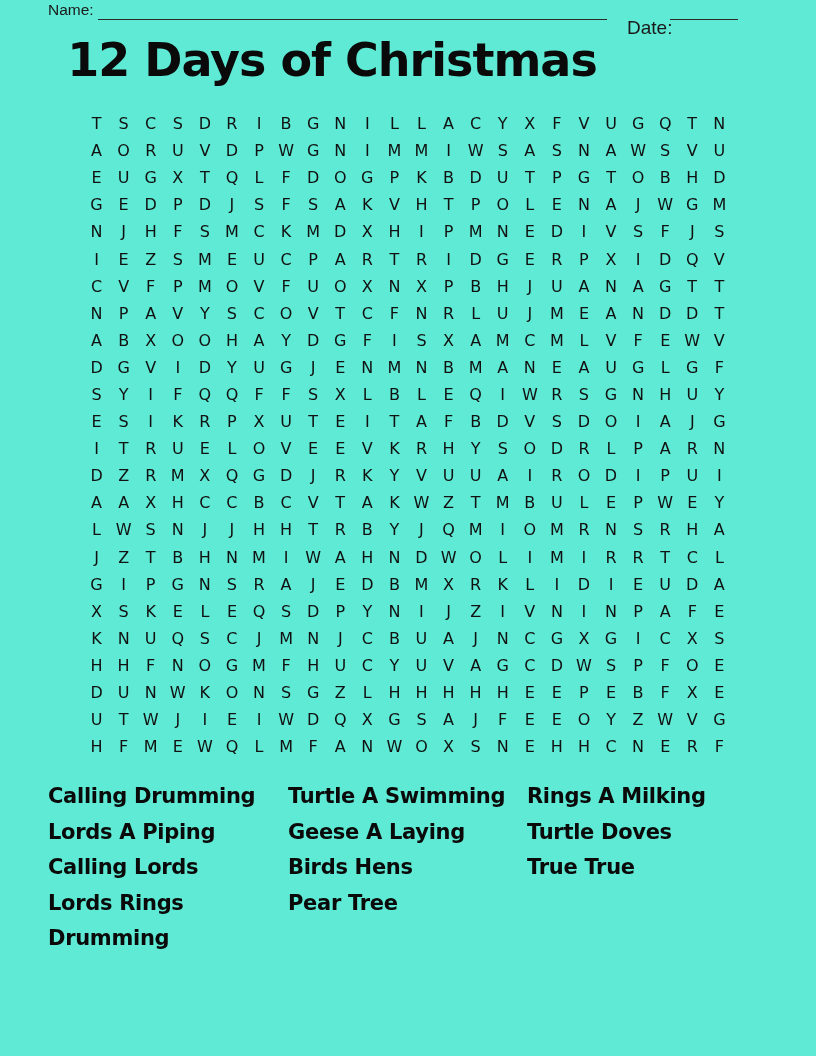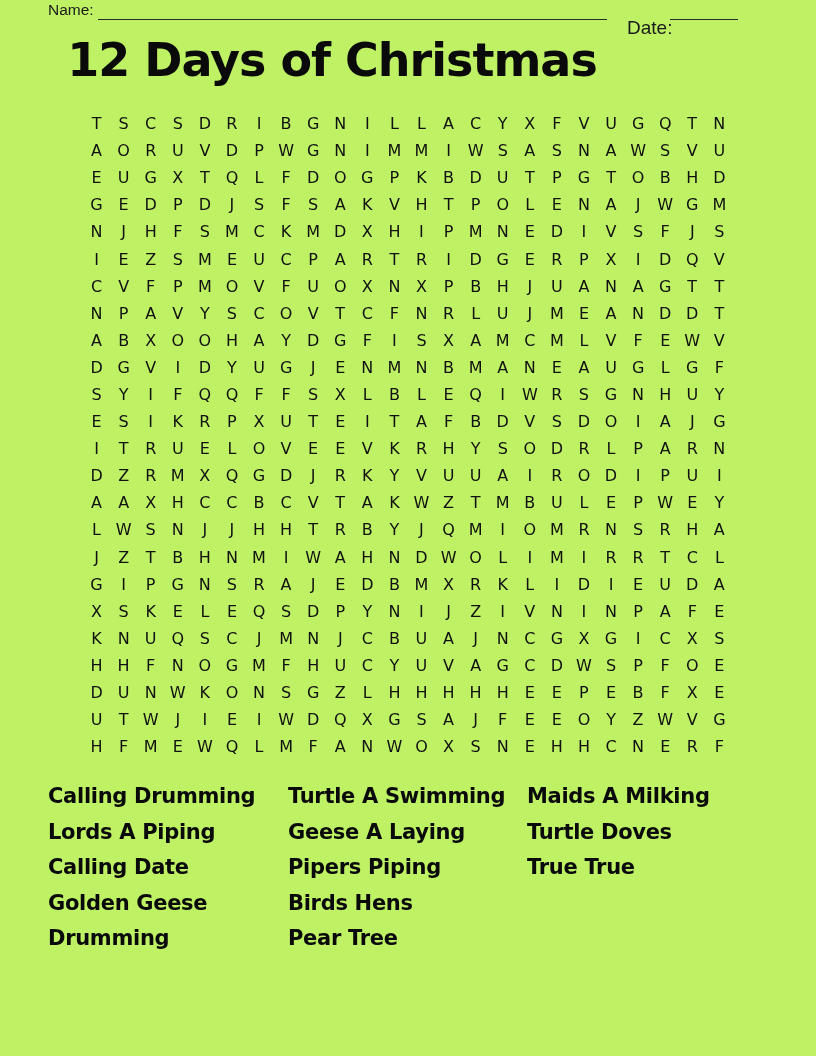--- a/index.html
+++ b/index.html
@@ -4,21 +4,21 @@
 <style>
   html, body {
     margin: 0;
     padding: 0;
     background: #ffffff;
   }
   .page {
     position: relative;
     width: 816px;
     height: 1056px;
-    background: #bef264;
+    background: #5eead4;
     color: #000000;
     font-family: "Liberation Sans", sans-serif;
     overflow: hidden;
   }
 
   
   .name-label {
     position: absolute;
     left: 48px;
     top: 1px;
@@ -696,31 +696,30 @@
       <span class="cell">N</span>
       <span class="cell">E</span>
       <span class="cell">R</span>
       <span class="cell">F</span>
     </div>
 
   <div class="wordlist">
     <div class="wordcol c0">
         <div class="word">Calling Drumming</div>
         <div class="word">Lords A Piping</div>
-        <div class="word">Calling Date</div>
-        <div class="word">Golden Geese</div>
+        <div class="word">Calling Lords</div>
+        <div class="word">Lords Rings</div>
         <div class="word">Drumming</div>
       </div>
     <div class="wordcol c1">
         <div class="word">Turtle A Swimming</div>
         <div class="word">Geese A Laying</div>
-        <div class="word">Pipers Piping</div>
         <div class="word">Birds Hens</div>
         <div class="word">Pear Tree</div>
       </div>
     <div class="wordcol c2">
-        <div class="word">Maids A Milking</div>
+        <div class="word">Rings A Milking</div>
         <div class="word">Turtle Doves</div>
         <div class="word">True True</div>
       </div>
   </div>
 
 </div>
 
 </body></html>

